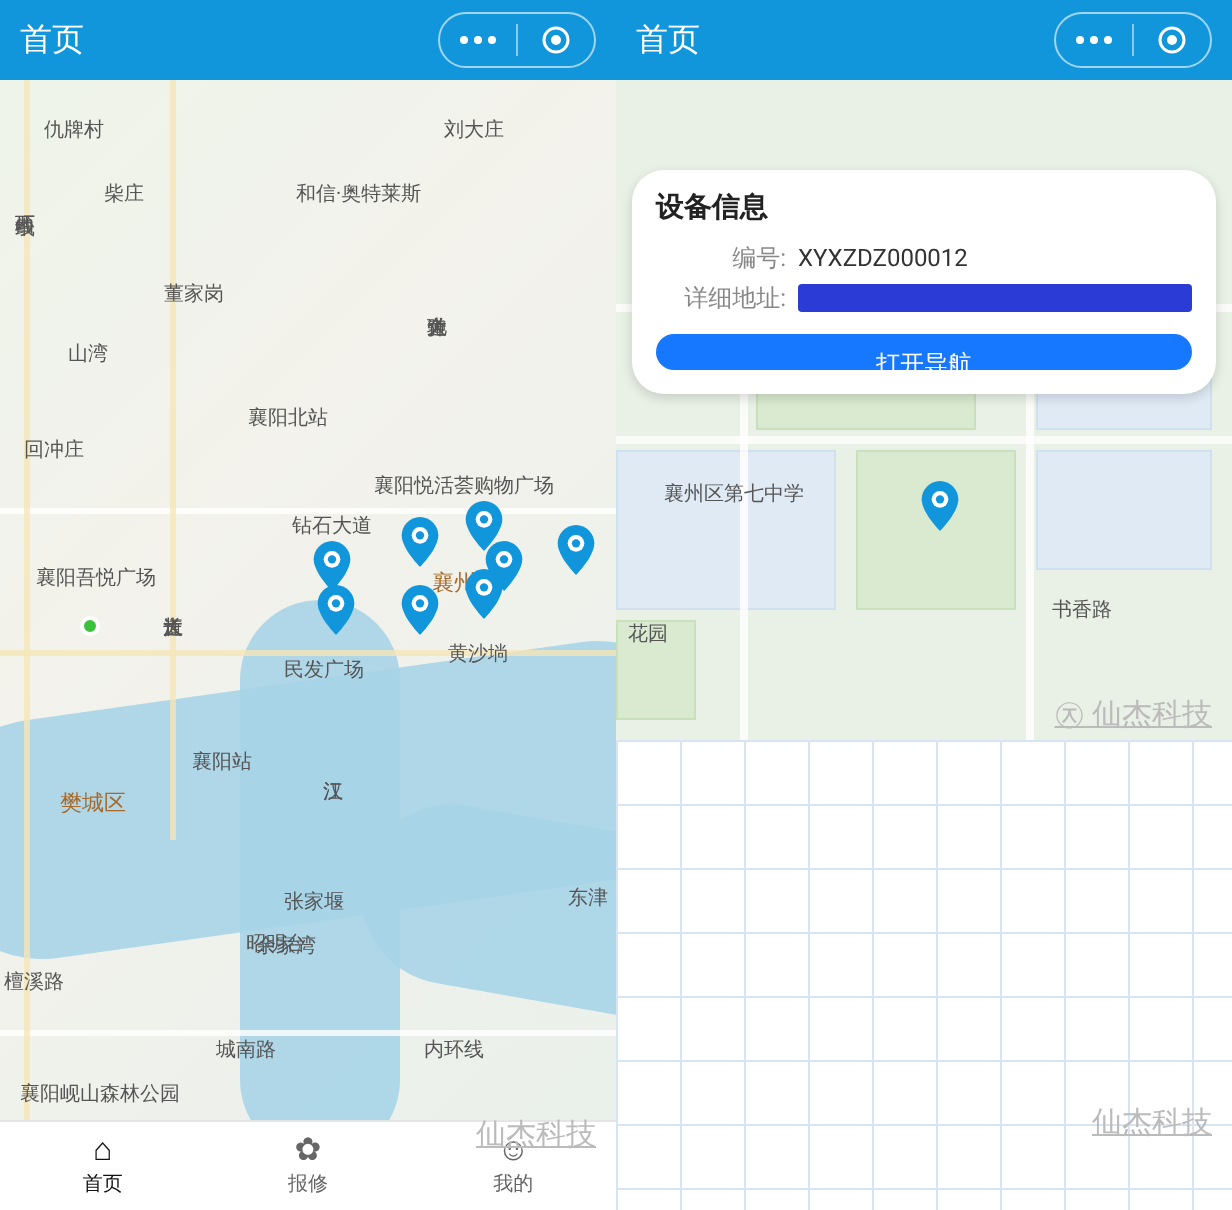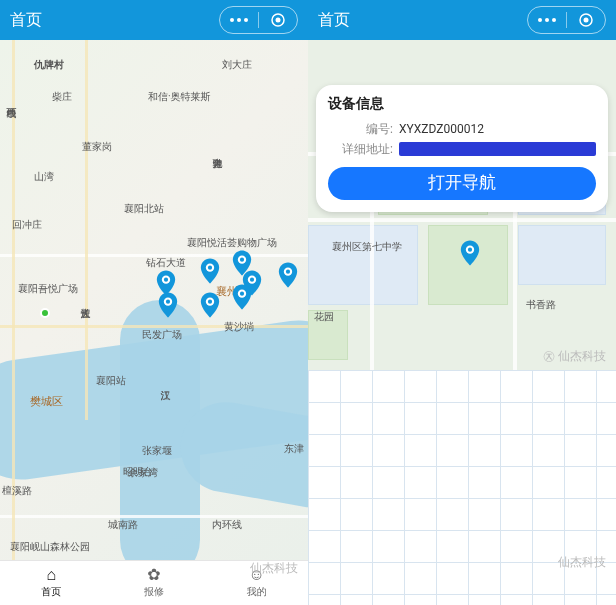--- a/index.html
+++ b/index.html
@@ -112,42 +112,42 @@
   .redacted {
     flex:1; height:14px; margin-top:3px;
     background:#2a3bd6; border-radius:2px;
   }
   .nav-btn {
     margin-top:8px;
     background:#1677ff;
     color:#fff;
     text-align:center;
     border-radius:18px;
-    height:33px; line-height:30px;
-    font-size:17px;
+    height:18px; line-height:30px;
+    font-size:12px;
   }
   
   .map-area.right {
     background:#e9f0e6;
     height:330px;
   }
   .block {
     position:absolute; background:#dfeaf5; border:1px solid #cfe0ef;
   }
   .block.green { background:#d9ead0; border-color:#c9e0bd;}
   .grid-area {
     position:absolute; top:370px; left:0; right:0; bottom:0;
     background:#fff;
     background-image:
       linear-gradient(#d8e4ef 1px, transparent 1px),
       linear-gradient(90deg, #d8e4ef 1px, transparent 1px);
     background-size: 32px 32px;
   }
   .watermark {
-    position:absolute; right:10px; font-size:12px; color:#bbb;
+    position:absolute; right:10px; font-size:15px; color:#bbb;text-decoration:underline;
   }
 </style>
 </head>
 <body>
 
 <div class="phone">
   <div class="header">
     <span class="header-title">首页</span>
     <div class="capsule">
       <div class="capsule-btn">
@@ -171,21 +171,21 @@
 
     <div class="river" style="left:-40px; top:300px; width:400px; height:120px; transform:rotate(-8deg); border-radius:60px;"></div>
     <div class="river" style="left:120px; top:260px; width:80px; height:280px; border-radius:40px;"></div>
     <div class="river" style="left:180px; top:370px; width:180px; height:90px; transform:rotate(10deg); border-radius:50px;"></div>
 
     <div class="road" style="left:0; top:214px; width:308px; height:3px;"></div>
     <div class="road road-thin" style="left:0; top:285px; width:308px; height:3px;"></div>
     <div class="road" style="left:0; top:475px; width:308px; height:3px;"></div>
     <div class="road road-thin" style="left:12px; top:0; width:3px; height:520px;"></div>
     <div class="road road-thin" style="left:85px; top:0; width:3px; height:380px;"></div>
-  <span class="map-label" style="left: 34px; top: 18px; font-weight: bold;">仇牌村</span>
+  <span class="map-label" style="left: 22px; top: 18px;">仇牌村</span>
       <span class="map-label" style="left: 52px; top: 50px;">柴庄</span>
       <span class="map-label" style="left: 222px; top: 18px;">刘大庄</span>
       <span class="map-label" style="left: 148px; top: 50px;">和信·奥特莱斯</span>
       <span class="map-label" style="left: 82px; top: 100px;">董家岗</span>
       <span class="map-label" style="left: 34px; top: 130px;">山湾</span>
       <span class="map-label" style="left: 12px; top: 178px;">回冲庄</span>
       <span class="map-label" style="left: 124px; top: 162px;">襄阳北站</span>
       <span class="map-label" style="left: 150px; top: 196px; margin-left: 37px;">襄阳悦活荟购物广场</span>
       <span class="map-label" style="left: 146px; top: 216px;">钻石大道</span>
       <span class="map-label" style="left: 18px; top: 242px;">襄阳吾悦广场</span>

